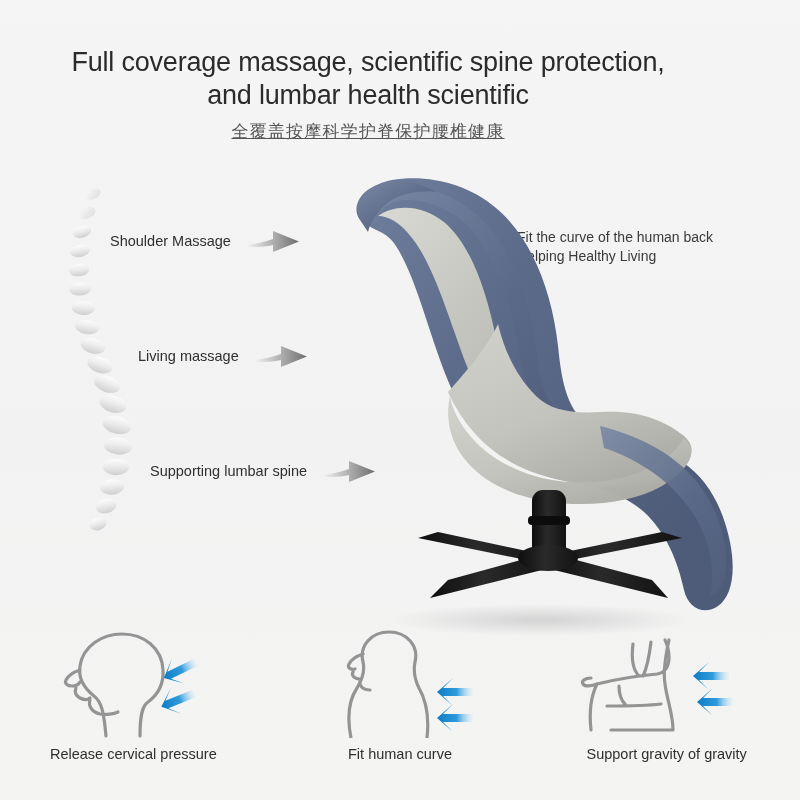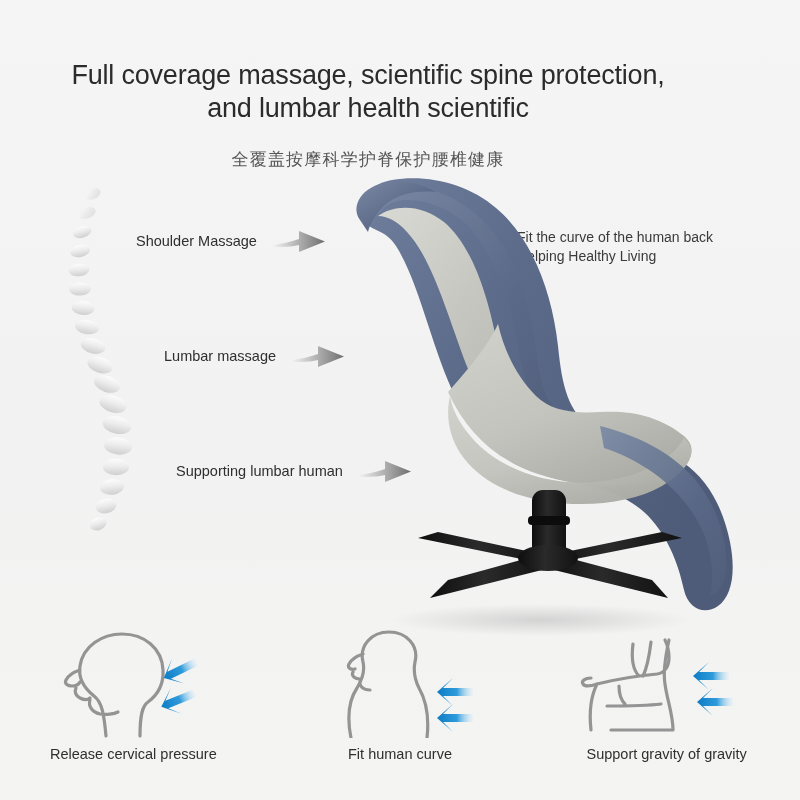--- a/index.html
+++ b/index.html
@@ -17,55 +17,55 @@
   #page {
     position: relative;
     width: 800px;
     height: 800px;
     background: linear-gradient(180deg, #f5f5f5 0%, #f2f2f2 55%, #f4f4f3 100%);
   }
 
   
   #header {
     position: absolute;
-    top: 59px;
+    top: 46px;
     left: 0;
     width: 736px;
     text-align: center;
   }
   .title-line {
     font-size: 27px;
     line-height: 33px;
     color: #2b2b2b;
     font-weight: 400;
     letter-spacing: -0.2px;
   }
   .subtitle-cn {
-    margin-top: 23px;
+    margin-top: 8px;
     font-size: 17px;
     color: #555555;
     letter-spacing: 1.2px;
+    text-decoration: underline;
   }
 
   
   #spine {
     position: absolute;
     left: 62px;
     top: 182px;
     width: 120px;
     height: 380px;
   }
 
   
   .callout {
     position: absolute;
     display: flex;
     align-items: center;
     gap: 14px;
-    margin-left: 26px;
   }
   .callout-label {
     font-size: 14.5px;
     color: #2f2f2f;
     white-space: nowrap;
   }
   .arrow-gray {
     width: 56px;
     height: 30px;
     flex: 0 0 auto;
@@ -184,28 +184,28 @@
           <stop offset="0%" stop-color="#f2f2f2"></stop>
           <stop offset="30%" stop-color="#c9c9c9"></stop>
           <stop offset="100%" stop-color="#6e6e6e"></stop>
         </linearGradient>
       </defs>
       <path d="M2 19 C10 18 20 16 28 13 L28 5 L54 15.5 L28 26 L28 19 C20 21 10 21 2 21 Z" fill="url(#ag1)"></path>
     </svg>
   </div>
 
   <div class="callout" id="callout-lumbar">
-    <span class="callout-label">Lumbar massage</span>
+    <span class="callout-label">Living massage</span>
     <svg class="arrow-gray" viewBox="0 0 56 30">
       <path d="M2 19 C10 18 20 16 28 13 L28 5 L54 15.5 L28 26 L28 19 C20 21 10 21 2 21 Z" fill="url(#ag1)"></path>
     </svg>
   </div>
 
   <div class="callout" id="callout-support">
-    <span class="callout-label">Supporting lumbar human</span>
+    <span class="callout-label">Supporting lumbar spine</span>
     <svg class="arrow-gray" viewBox="0 0 56 30">
       <path d="M2 19 C10 18 20 16 28 13 L28 5 L54 15.5 L28 26 L28 19 C20 21 10 21 2 21 Z" fill="url(#ag1)"></path>
     </svg>
   </div>
 
   <div id="right-text">
     <div class="rt-sub">Fit the curve of the human back</div>
     <div class="rt-sub" style="margin-top:0">Helping Healthy Living</div>
   </div>
 

